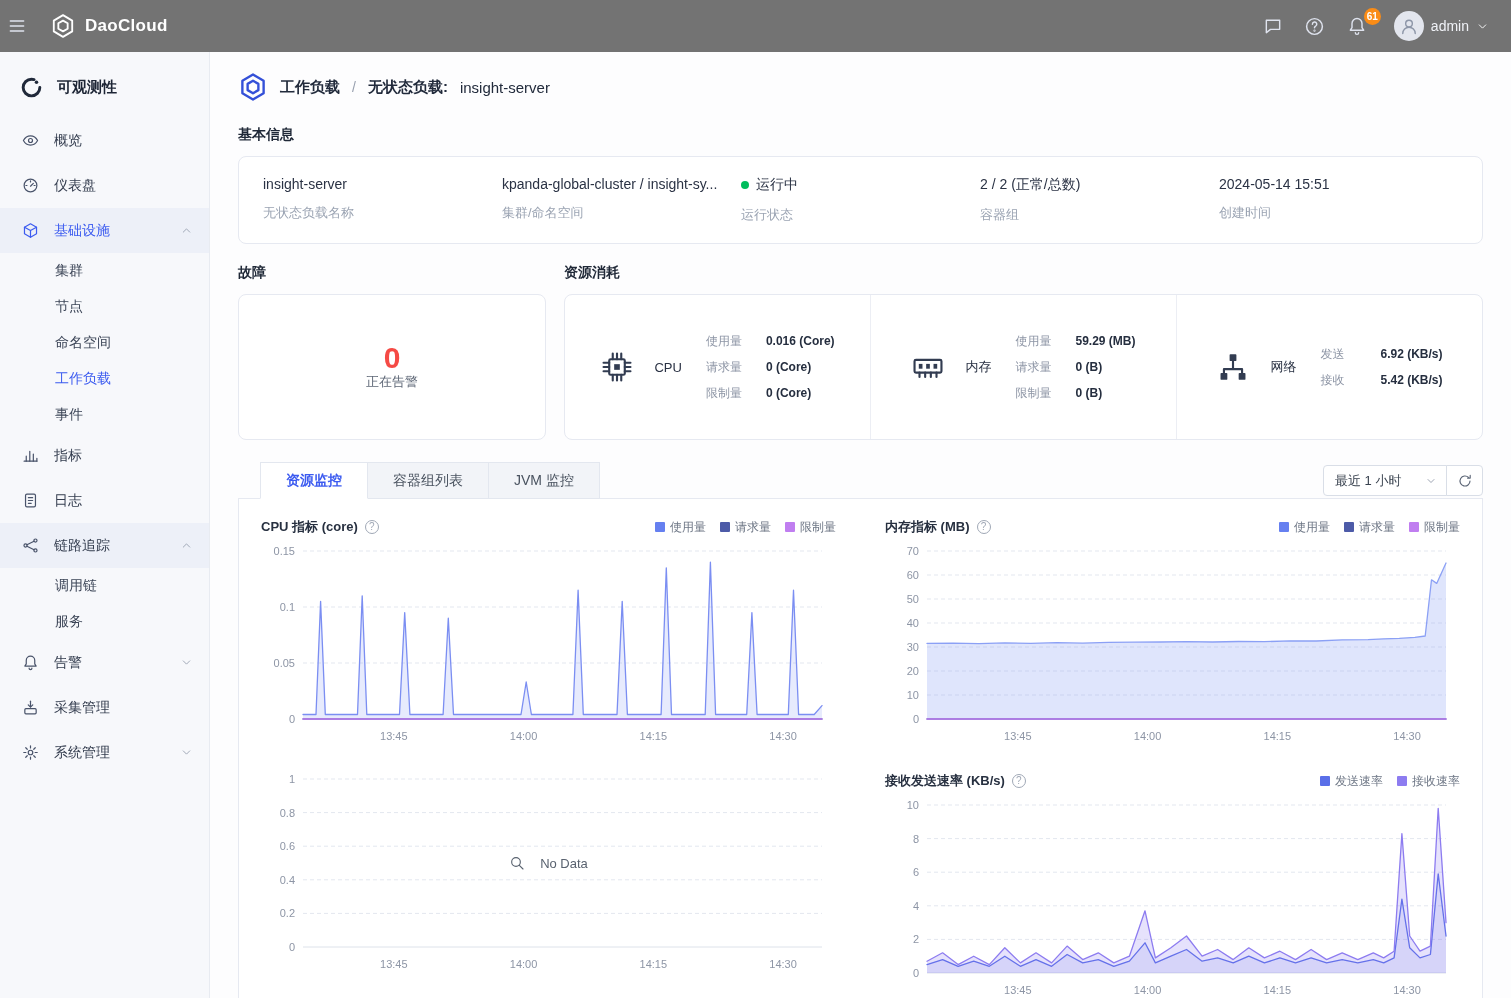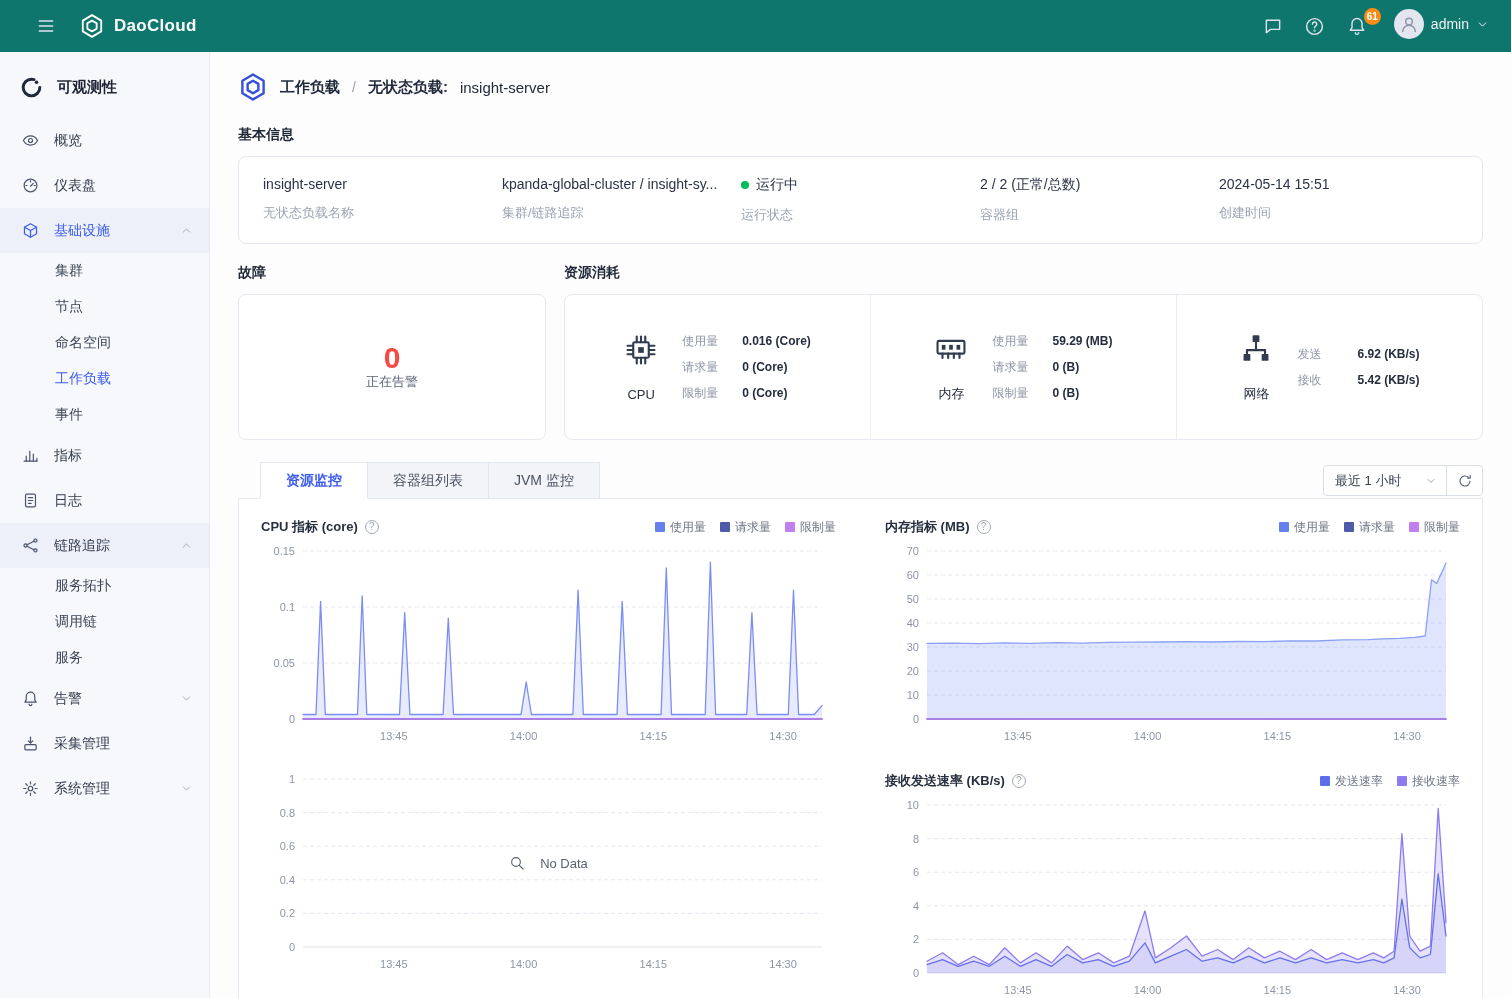--- a/index.html
+++ b/index.html
@@ -1,24 +1,24 @@
 <!DOCTYPE html>
 <html style="--accent: #3c5bf0; --danger: #f54a45; --success: #00bd5c; --badge: #fa8c16;"><head>
 <meta charset="utf-8">
 <style>
 :root{--accent:#3c5bf0;--danger:#f54a45;--success:#00bd5c;--badge:#fa8c16;}
 *{box-sizing:border-box;margin:0;padding:0;}
 body{width:1511px;height:998px;overflow:hidden;font-family:"Liberation Sans","DejaVu Sans",sans-serif;background:#fff;color:#2a3244;}
 .app{width:1511px;height:998px;display:flex;flex-direction:column;}
 
-.topbar{height:52px;flex:0 0 52px;background:#0f766e;display:flex;align-items:center;padding:0 22px 0 29px;color:#fff;}
+.topbar{height:52px;flex:0 0 52px;background:#737373;display:flex;align-items:center;padding:0 22px 0 0;color:#fff;}
 .icon-btn{background:none;border:none;color:#dfe3ee;display:flex;align-items:center;justify-content:center;width:34px;height:34px;cursor:pointer;}
 .svgi{stroke:currentColor;fill:none;stroke-width:1.7;stroke-linecap:round;stroke-linejoin:round;}
 .brand{display:flex;align-items:center;gap:9px;margin-left:16px;font-size:17px;font-weight:bold;letter-spacing:.3px;cursor:pointer;}
-.topbar-right{margin-left:auto;display:flex;align-items:flex-start;gap:8px;}
+.topbar-right{margin-left:auto;display:flex;align-items:center;gap:8px;}
 .bell-wrap{position:relative;}
 .badge{position:absolute;top:-1px;right:-7px;min-width:17px;height:17px;border-radius:9px;background:var(--badge);color:#fff;font-size:10px;display:flex;align-items:center;justify-content:center;padding:0 3px;font-weight:bold;}
 .user{display:flex;align-items:center;gap:7px;margin-left:12px;cursor:pointer;}
 .avatar{width:30px;height:30px;border-radius:50%;background:#e3e6ee;color:#8d96a8;display:flex;align-items:center;justify-content:center;overflow:hidden;}
 .user-name{font-size:14px;color:#f0f2f7;}
 
 .body{flex:1;display:flex;min-height:0;}
 .sidebar{width:210px;flex:0 0 210px;background:#f7f8fb;border-right:1px solid #e8ebf1;overflow:hidden;padding-top:4px;}
 .sb-title{display:flex;align-items:center;gap:13px;height:62px;padding:0 18px 0 19px;font-size:15px;font-weight:bold;color:#1d2535;text-align:center;}
 .sb-title .obsicon{color:#20293a;}
@@ -48,21 +48,21 @@
 .card-col{display:flex;flex-direction:column;}
 .card-col .section-title{margin-top:20px;}
 .fault-col{width:308px;flex:0 0 308px;}
 .res-col{flex:1;min-width:0;}
 .fault-card{height:146px;display:flex;flex-direction:column;align-items:center;justify-content:center;}
 .fault-count{font-size:30px;font-weight:bold;color:var(--danger);line-height:1;}
 .fault-caption{font-size:13px;color:#5f6877;margin-top:0;text-align:center;}
 .res-card{height:146px;display:flex;}
 .res-group{flex:1;display:flex;align-items:center;justify-content:center;gap:24px;}
 .res-group+.res-group{border-left:1px solid #eceef4;}
-.res-ic{display:flex;flex-direction:column;align-items:center;gap:20px;color:#323c51;}
+.res-ic{display:flex;flex-direction:row;align-items:center;gap:20px;color:#323c51;}
 .res-name{font-size:13px;color:#2a3244;}
 .res-rows{display:flex;flex-direction:column;gap:9px;}
 .res-row{display:flex;gap:16px;font-size:12px;align-items:baseline;}
 .res-key{color:#8d95a5;min-width:44px;}
 .res-val{color:#252e3f;font-weight:bold;}
 
 .tabs-row{display:flex;align-items:center;margin-top:22px;position:relative;z-index:2;}
 .tabs{display:flex;margin-left:22px;}
 .tab{padding:0 25px;height:37px;display:flex;align-items:center;font-size:14px;color:#49525f;background:#f2f4f8;border:1px solid #e3e7ef;cursor:pointer;}
 .tab+.tab{border-left:none;}
@@ -220,21 +220,20 @@
               <path d="M7 11l10-5M7 13l10 5"></path>
             </svg>
           </span>
         <span>链路追踪</span>
         <span class="chev">
             <svg class="svgi" width="13" height="13" viewBox="0 0 24 24">
               <path d="M6 15l6-6 6 6"></path>
             </svg>
           </span>
       </div>
-      <div class="nav-subitem">服务拓扑</div>
       <div class="nav-subitem">调用链</div>
       <div class="nav-subitem">服务</div>
 
       <div class="nav-item">
         <span class="nav-ic">
             <svg class="svgi" width="17" height="17" viewBox="0 0 24 24">
               <path d="M12 3a6 6 0 0 0-6 6v5l-2 3h16l-2-3V9a6 6 0 0 0-6-6z"></path>
               <path d="M10 20a2 2 0 0 0 4 0"></path>
             </svg>
           </span>
@@ -288,21 +287,21 @@
 
       <div class="section-title">基本信息</div>
 
       <div class="card info-card">
         <div class="info-col">
           <div class="info-val">insight-server</div>
           <div class="info-lbl">无状态负载名称</div>
         </div>
         <div class="info-col">
           <div class="info-val">kpanda-global-cluster / insight-sy...</div>
-          <div class="info-lbl">集群/链路追踪</div>
+          <div class="info-lbl">集群/命名空间</div>
         </div>
         <div class="info-col">
           <div class="info-val">
             <span class="dot"></span>
             <span>运行中</span>
           </div>
           <div class="info-lbl">运行状态</div>
         </div>
         <div class="info-col">
           <div class="info-val">2 / 2 (正常/总数)</div>

